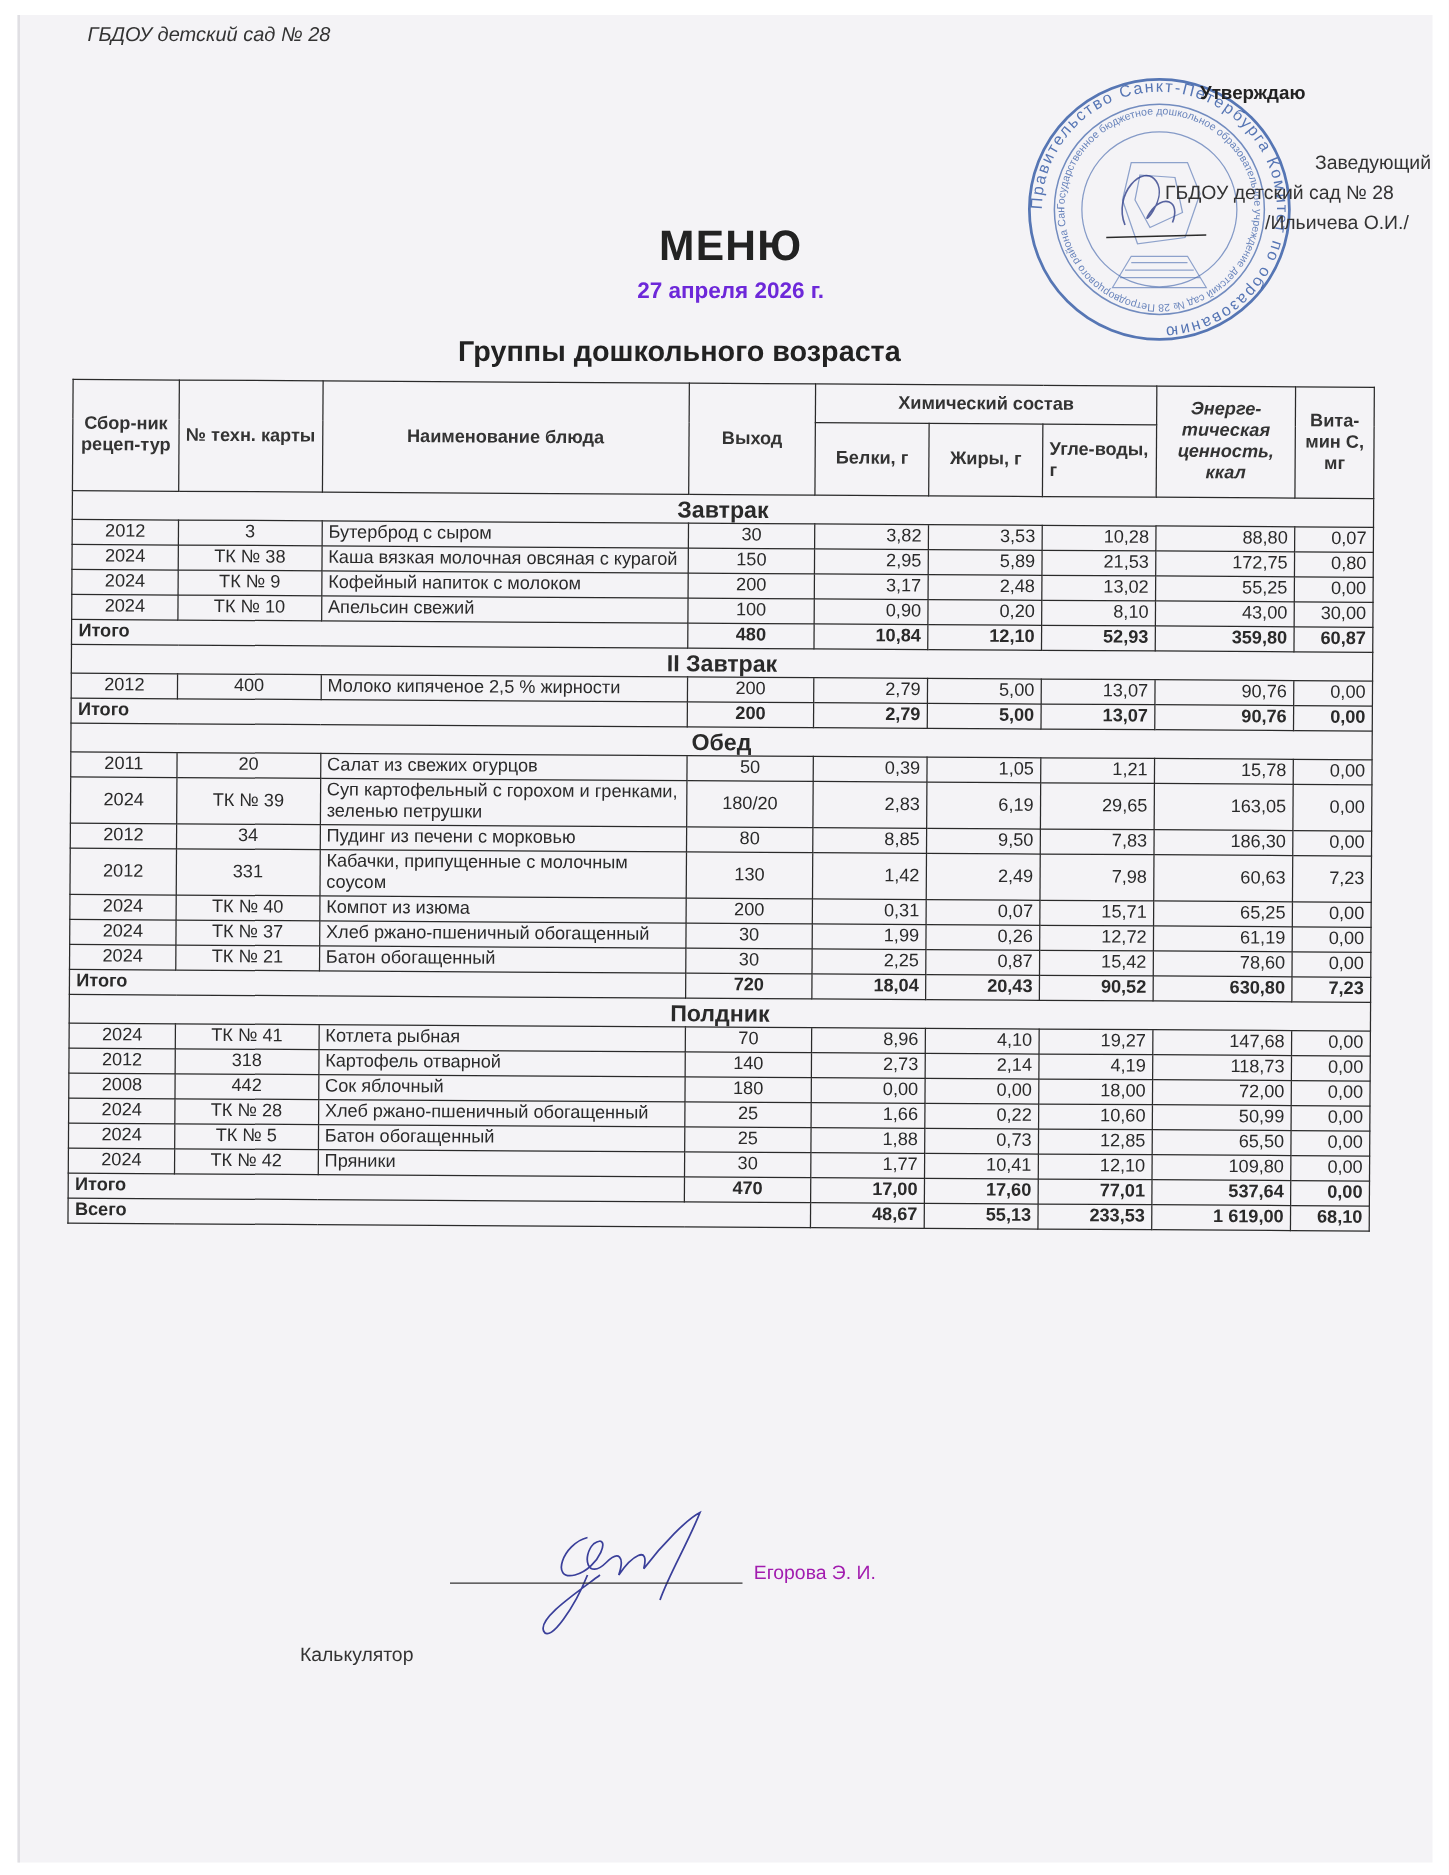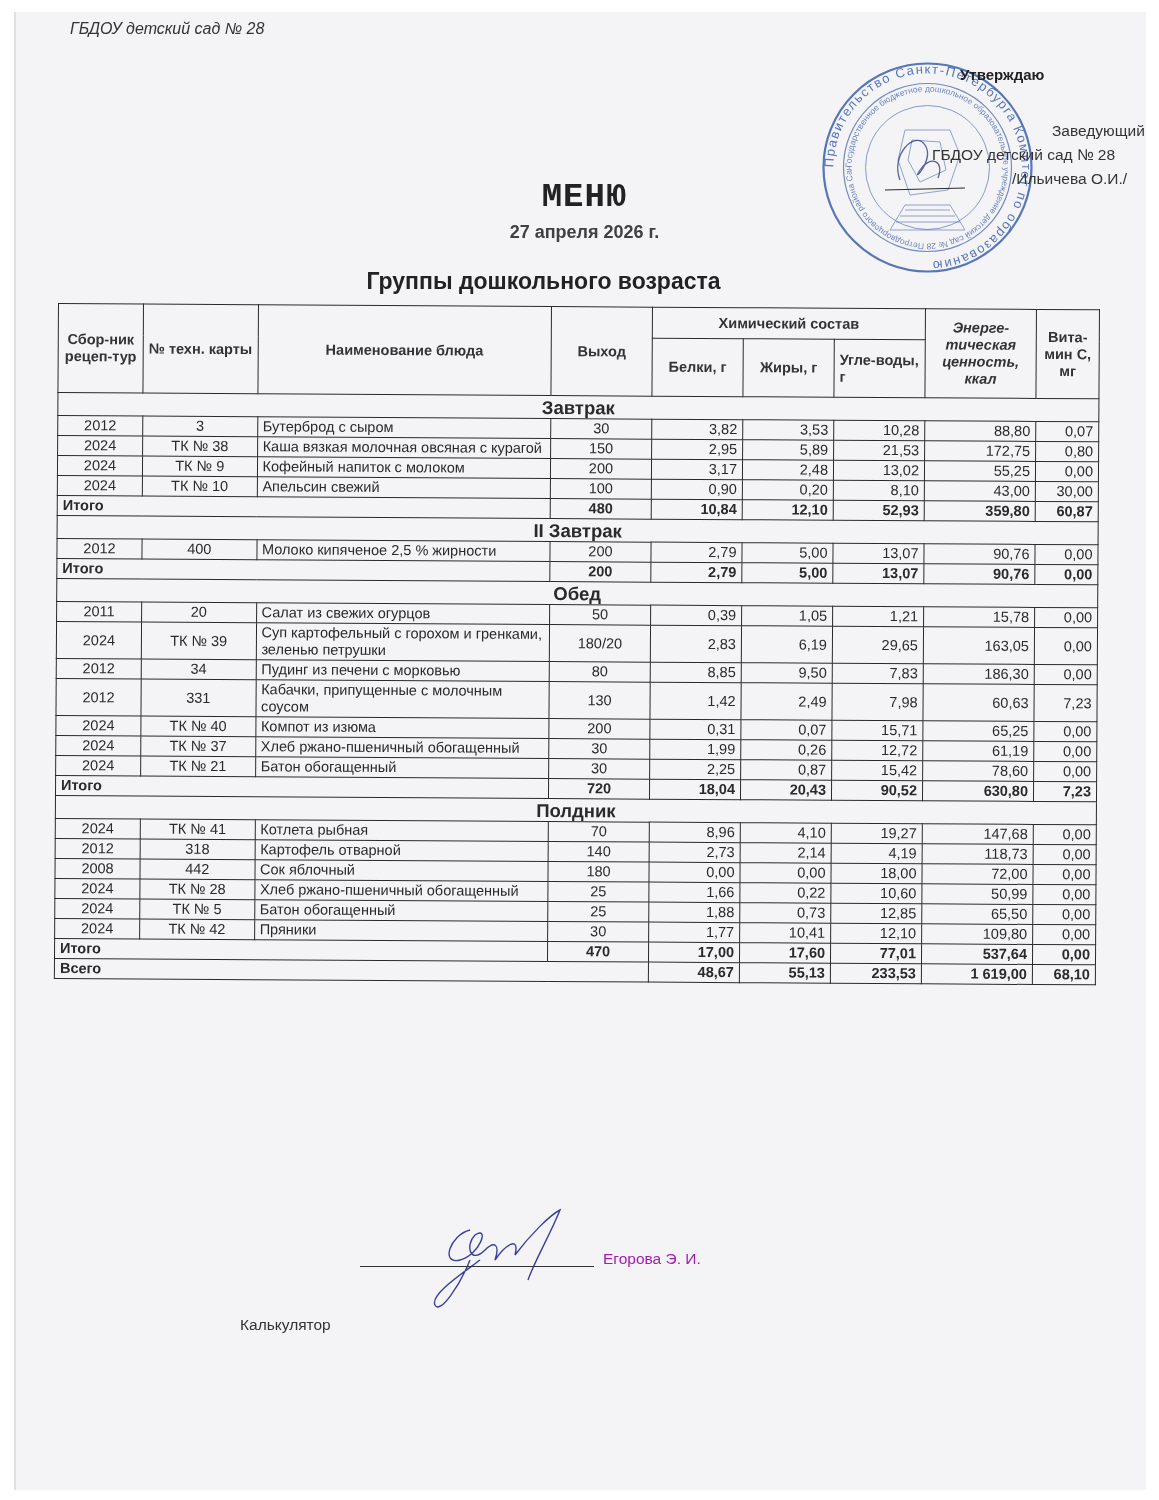--- a/index.html
+++ b/index.html
@@ -26,27 +26,27 @@
   }
   .head-line {
     position: absolute; font-size: 15.5px; color: #333; white-space: nowrap;
   }
   .stamp {
     position: absolute; left: 820px; top: 60px; width: 215px; height: 215px;
   }
   .title {
     position: absolute; left: 0; width: 1159px; top: 178px;
     text-align: center;
-    font-family: Liberation Mono, monospace; font-weight: bold;
+    font-family: Liberation Sans, sans-serif; font-weight: bold;
     font-size: 34px; letter-spacing: 1px; color: #222;
     padding-left: 10px; box-sizing: border-box;
   }
   .date {
     position: absolute; left: 0; width: 1159px; top: 222px;
-    text-align: center; font-weight: bold; font-size: 18px; color: #404040;
+    text-align: center; font-weight: bold; font-size: 18px; color: #6d28d9;
     padding-left: 10px; box-sizing: border-box;
   }
   .group {
     position: absolute; left: 0; width: 1077px; top: 268px;
     text-align: center; font-weight: bold; font-size: 23px; color: #222;
     padding-left: 10px; box-sizing: border-box;
   }
   table.menu {
     position: absolute; left: 58px; top: 303px;
     width: 1042px;

